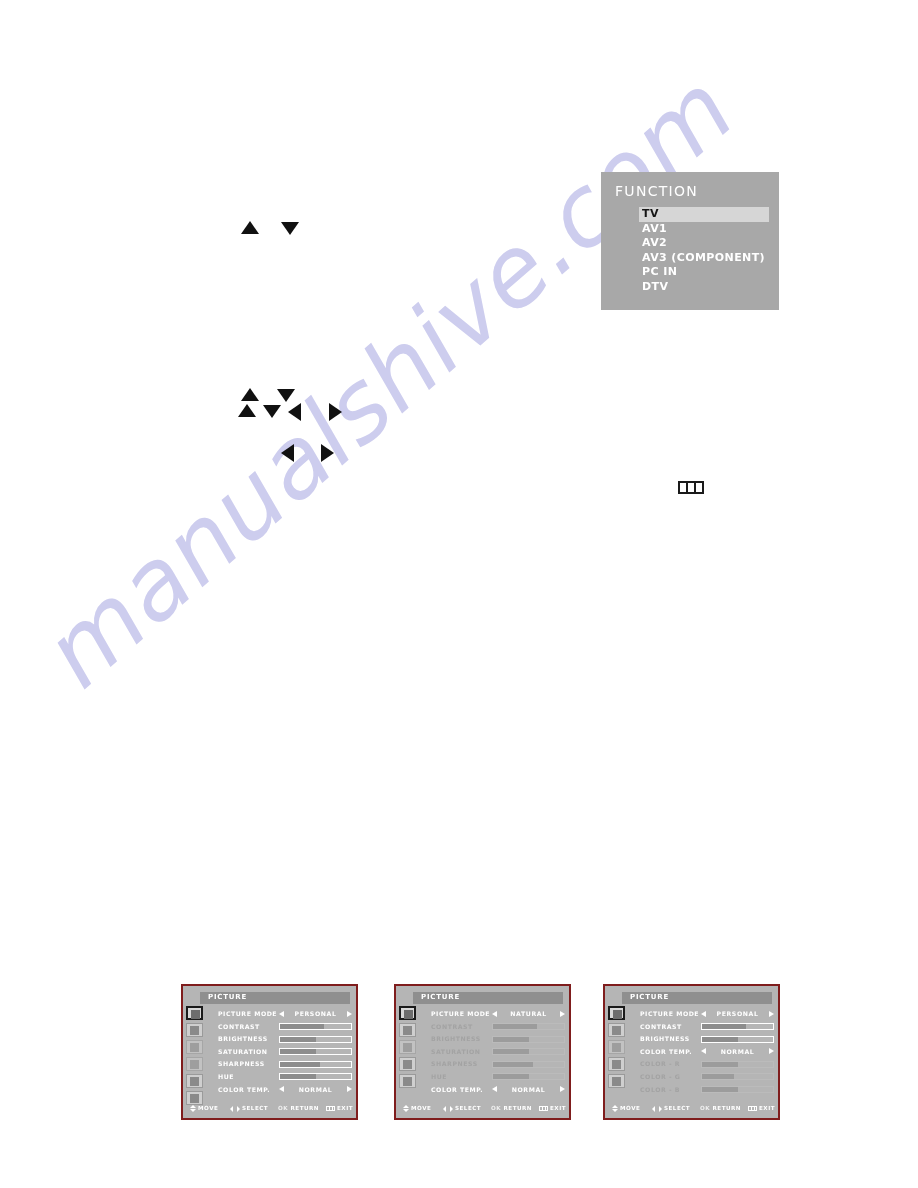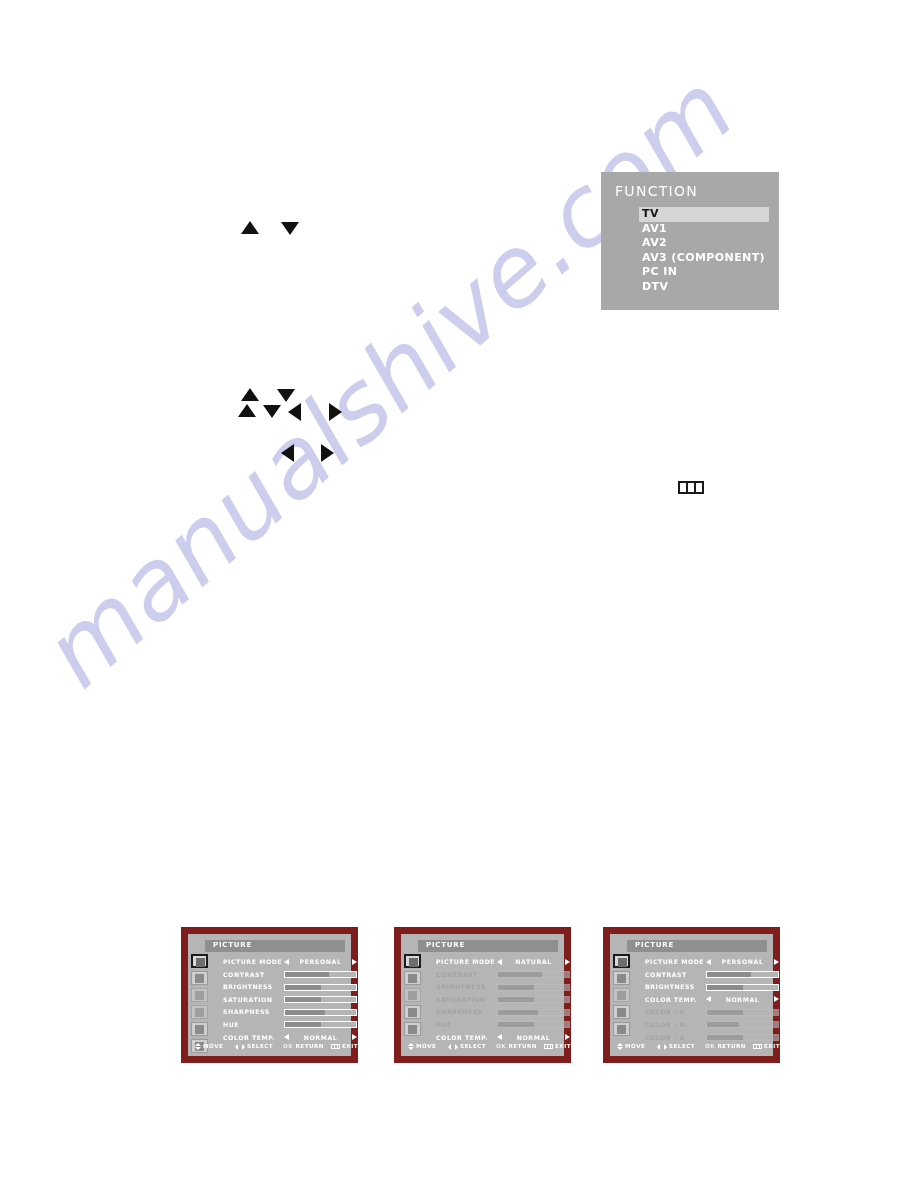--- a/index.html
+++ b/index.html
@@ -142,24 +142,24 @@
     padding-left: 3px;
   }
   #function-osd .fn-item.sel {
     background: #d6d6d6;
     color: #151515;
   }
 
   
   .osd {
     position: absolute;
-    top: 927px;
+    top: 984px;
     width: 177px; height: 136px;
     background: #b5b5b5;
-    border: 7px solid #7f1d1d;
+    border: 2px solid #7f1d1d;
     z-index: 3;
     font-family: "DejaVu Sans", sans-serif;
   }
   #osd-1 { left: 181px; }
   #osd-2 { left: 394px; }
   #osd-3 { left: 603px; }
 
   .osd .osd-head {
     position: absolute;
     left: 17px; top: 6px;

